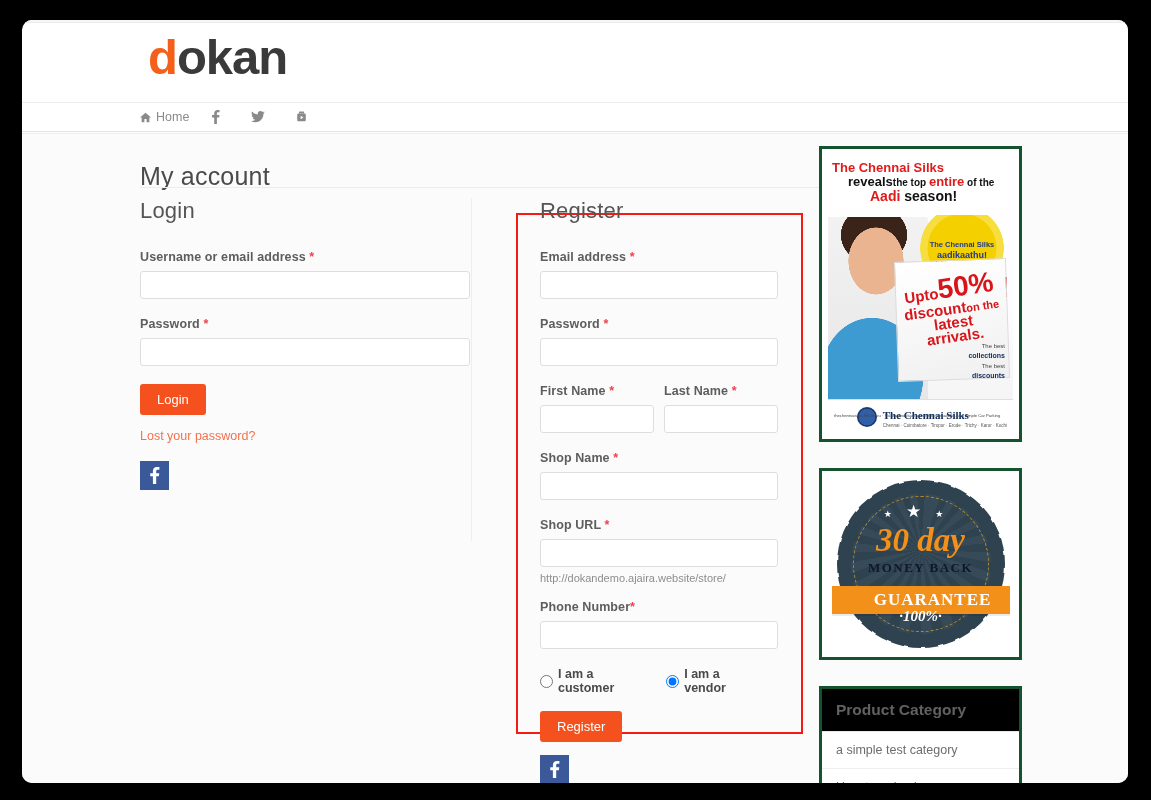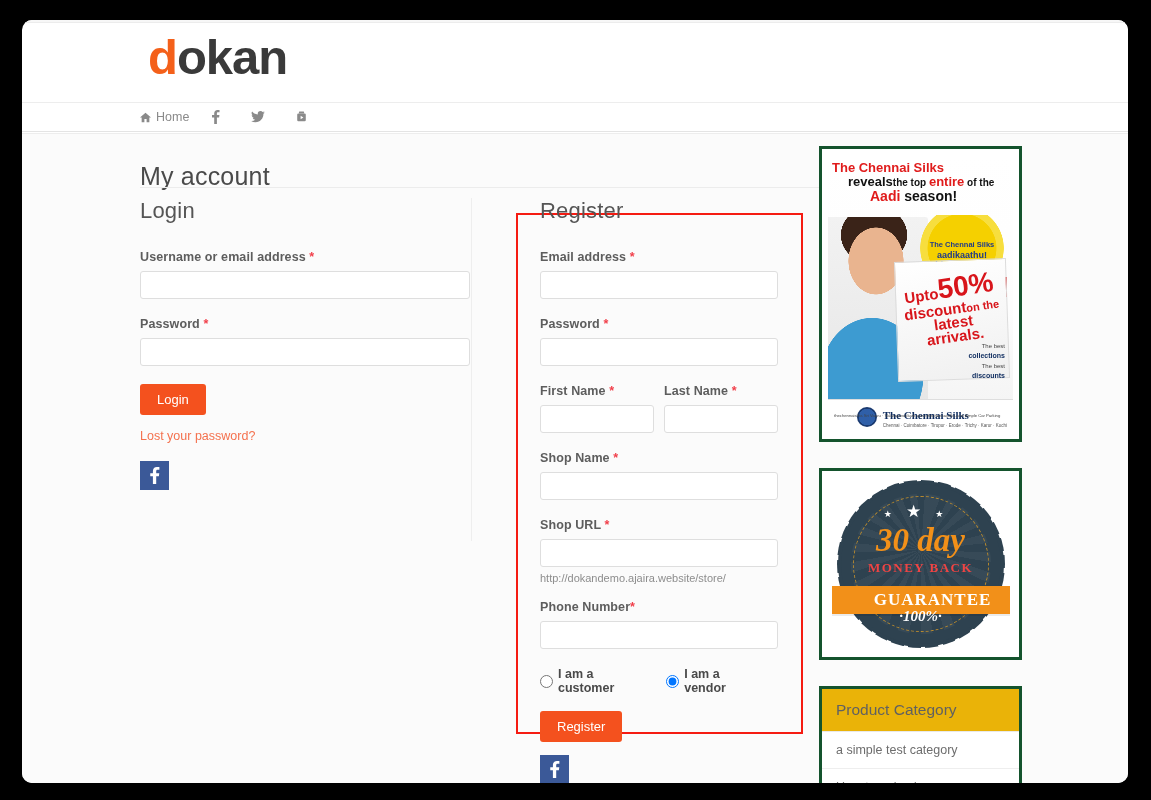--- a/index.html
+++ b/index.html
@@ -320,21 +320,21 @@
   #badge .t30 {
     position: absolute; top: 40px; left: 0; right: 0;
     text-align: center;
     color: #f29019; font-size: 33px; font-weight: bold;
     font-style: italic;
     font-family: "Liberation Serif", serif;
     line-height: 1;
   }
   #badge .tmb {
     position: absolute; top: 76px; left: 0; right: 0;
-    color: #ef4444;
+    color: #0f172a;
     font-size: 13px; font-weight: bold; letter-spacing: 1.5px;
     font-family: "Liberation Serif", serif;
   }
   #badge .ribbon {
     position: absolute; top: 102px; left: -9px; right: -9px;
     height: 28px; background: #f29019;
     display: flex; align-items: center; justify-content: center;
     color: #ffffff; font-size: 17px; font-weight: bold;
     letter-spacing: 1px;
     font-family: "Liberation Serif", serif;
@@ -344,24 +344,24 @@
   #badge .t100 {
     position: absolute; top: 124px; left: 0; right: 0;
     text-align: center; color: #ffffff;
     font-size: 15px; font-style: italic; font-weight: bold;
     font-family: "Liberation Serif", serif;
   }
 
   
   #cat-widget { margin-bottom: 0; }
   #cat-title {
-    background: #eab308;
+    background: #000000;
     border-bottom: 1px solid #e9e9e9;
     padding: 12px 14px;
-    font-size: 15.5px; color: #616161; font-weight: normal;
+    font-size: 15.5px; color: #616161; font-weight: bold;
   }
   .cat-item {
     display: flex; align-items: center; justify-content: space-between;
     padding: 11px 14px;
     border-bottom: 1px solid #eeeeee;
     font-size: 12.5px; color: #6d6d6d;
     cursor: pointer;
   }
   .cat-item:last-child { border-bottom: none; }
 </style>

